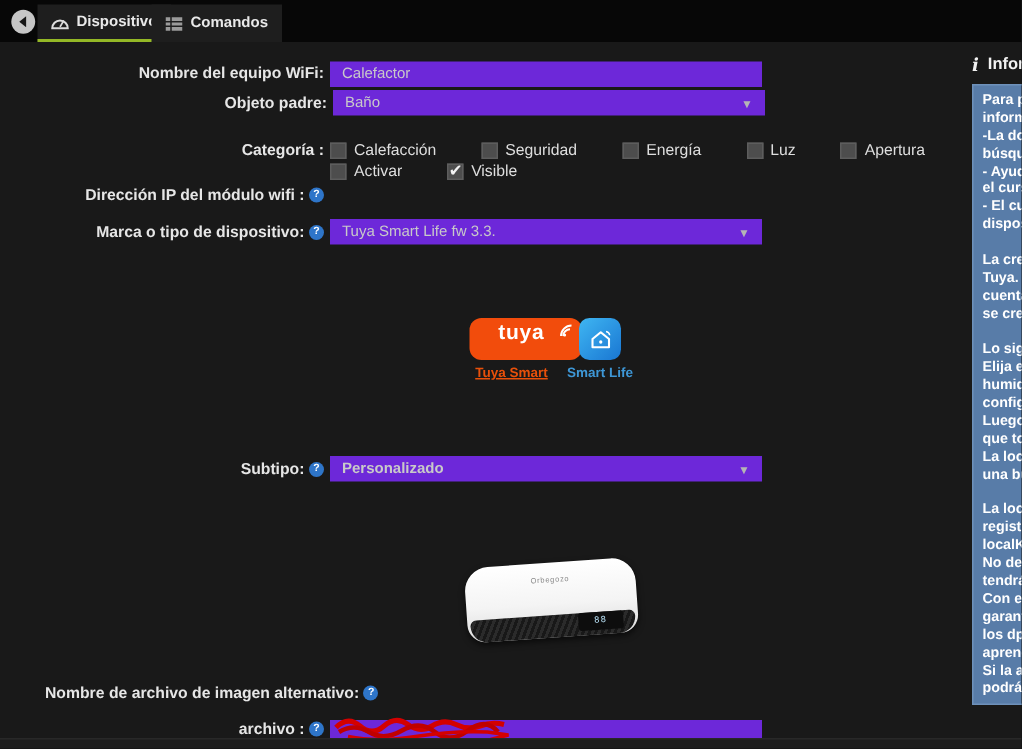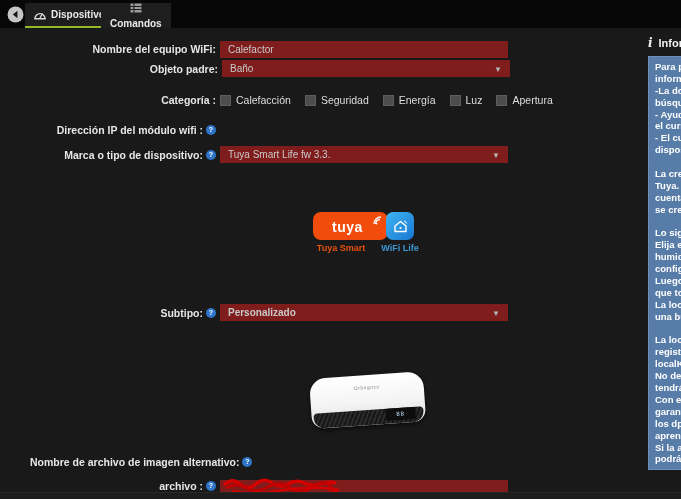--- a/index.html
+++ b/index.html
@@ -9,53 +9,53 @@
 
   
   .topbar { position:absolute; left:0; top:0; width:681px; height:28px; background:#070707; }
   .backbtn { position:absolute; left:7px; top:6px; width:17px; height:17px; cursor:pointer; }
   .tab { position:absolute; top:3px; height:25px; display:flex; align-items:center;
          gap:5px; padding:0 9px; background:#1e1e1e; color:#e9e9e9; font-size:10px;
          font-weight:bold; cursor:pointer; white-space:nowrap; }
   .tab .ticon { display:inline-flex; }
   .tab.active { border-bottom:2px solid #94b826; }
   .tab1 { left:25px; }
-  .tab2 { left:101px;flex-direction:column; }
+  .tab2 { left:101px; }
 
   
   .row { position:absolute; left:30px; width:482px; display:flex; align-items:center; }
   .lbl { width:186px; text-align:right; color:#e6e6e6; font-size:10.5px; font-weight:600;
          white-space:nowrap; flex-shrink:0; }
   .help { display:inline-block; width:10px; height:10px; border-radius:50%; background:#2e75c9;
           color:#fff; font-size:7px; line-height:10px; text-align:center; font-weight:bold;
           margin-left:3px; vertical-align:2px; }
   .ctrl { margin-left:4px; width:288px; position:relative; }
-  .tinput, .tselect { width:288px; height:17px; background:#7f1d1d; border:none; color:#c9c9c9;
+  .tinput, .tselect { width:288px; height:17px; background:#6d28d9; border:none; color:#c9c9c9;
           font-size:10px; padding:0 8px; font-family:"Liberation Sans",sans-serif; outline:none; }
   .tinput::placeholder { color:#6b6b6b; }
   .caret { position:absolute; right:8px; top:5px; font-size:8px; color:#b5b5b5; pointer-events:none; }
 
   
-  .cbgroup { display:flex; gap:14px; align-items:flex-start; }
+  .cbgroup { display:flex; gap:30px; align-items:flex-start; }
   .cb { display:flex; align-items:center; gap:5px; cursor:pointer; }
   .cbbox { width:11px; height:11px; background:#4d4d4d; border:1px solid #5d5d5d;
            position:relative; flex-shrink:0; }
   .cbbox.on::after { content:"✔"; position:absolute; left:0px; top:-3px; color:#f2f2f2;
            font-size:11px; }
   .cbl { color:#dedede; font-size:10.5px; }
 
   
   .tuya-badge { position:absolute; left:313px; top:212px; width:75px; height:28px;
-      background:#f24c0c; border-radius:8px; display:flex; align-items:center;
+      background:#f24c0c; border-radius:8px; display:flex; align-items:flex-start;
       justify-content:center; }
   .tuya-word { color:#fff; font-size:14px; font-weight:bold; letter-spacing:0.5px;
       margin-right:6px; margin-top:1px; }
   .tuya-wifi { position:absolute; right:5px; top:4px; }
   .tuya-cap { position:absolute; left:305px; top:243px; width:72px; text-align:center;
-      color:#e8500a; font-size:9px; font-weight:bold; }
+      color:#e8500a; font-size:9px; font-weight:bold;text-decoration:underline; }
   .sl-badge { position:absolute; left:386px; top:212px; width:28px; height:28px;
       border-radius:7px; background:linear-gradient(135deg,#3fb6f2,#1976d2);
       display:flex; align-items:center; justify-content:center; }
   .sl-cap { position:absolute; left:372px; top:243px; width:56px; text-align:center;
       color:#3e97d6; font-size:9px; font-weight:bold; }
 
   
   .heater { position:absolute; left:301px; top:371px; width:136px; height:70px;
       transform:rotate(-4deg); }
   .heater-body { position:absolute; left:10px; top:4px; width:114px; height:50px;
@@ -158,20 +158,33 @@
       <span class="cb">
         <span class="cbbox"></span>
         <span class="cbl">Luz</span>
         </span>
       <span class="cb">
         <span class="cbbox"></span>
         <span class="cbl">Apertura</span>
         </span>
     </div>
   </div>
+  <div class="row" style="top:108px;">
+    <div class="lbl"></div>
+    <div class="ctrl cbgroup">
+      <span class="cb">
+        <span class="cbbox"></span>
+        <span class="cbl">Activar</span>
+        </span>
+      <span class="cb">
+        <span class="cbbox on"></span>
+        <span class="cbl">Visible</span>
+        </span>
+    </div>
+  </div>
 
   <div class="row" style="top:124px;">
     <div class="lbl"><span>Dirección IP del módulo wifi :</span><span class="help">?</span></div>
   </div>
 
   <div class="row" style="top:146px;">
     <div class="lbl"><span>Marca o tipo de dispositivo:</span><span class="help">?</span></div>
     <div class="ctrl">
       <div class="tinput" style="line-height:17px;">Tuya Smart Life fw 3.3.</div>
       <span class="caret">▼</span>
@@ -188,21 +201,21 @@
   </div>
   <div class="tuya-cap">Tuya Smart</div>
 
   <div class="sl-badge">
     <svg width="17" height="17" viewBox="0 0 17 17">
       <path d="M3 8 L8.5 3.5 L14 8 L14 13.5 L3 13.5 Z" fill="none" stroke="#fff" stroke-width="1.4" stroke-linejoin="round"></path>
       <path d="M12 3 A3 3 0 0 1 14.5 5.5" fill="none" stroke="#fff" stroke-width="1"></path>
       <circle cx="8.5" cy="10" r="1.1" fill="#fff"></circle>
     </svg>
   </div>
-  <div class="sl-cap">WiFi Life</div>
+  <div class="sl-cap">Smart Life</div>
 
   <div class="row" style="top:304px;">
     <div class="lbl"><span>Subtipo:</span><span class="help">?</span></div>
     <div class="ctrl">
       <div class="tinput" style="line-height:17px;font-weight:bold;">Personalizado</div>
       <span class="caret">▼</span>
     </div>
   </div>
 
   <div class="heater">

